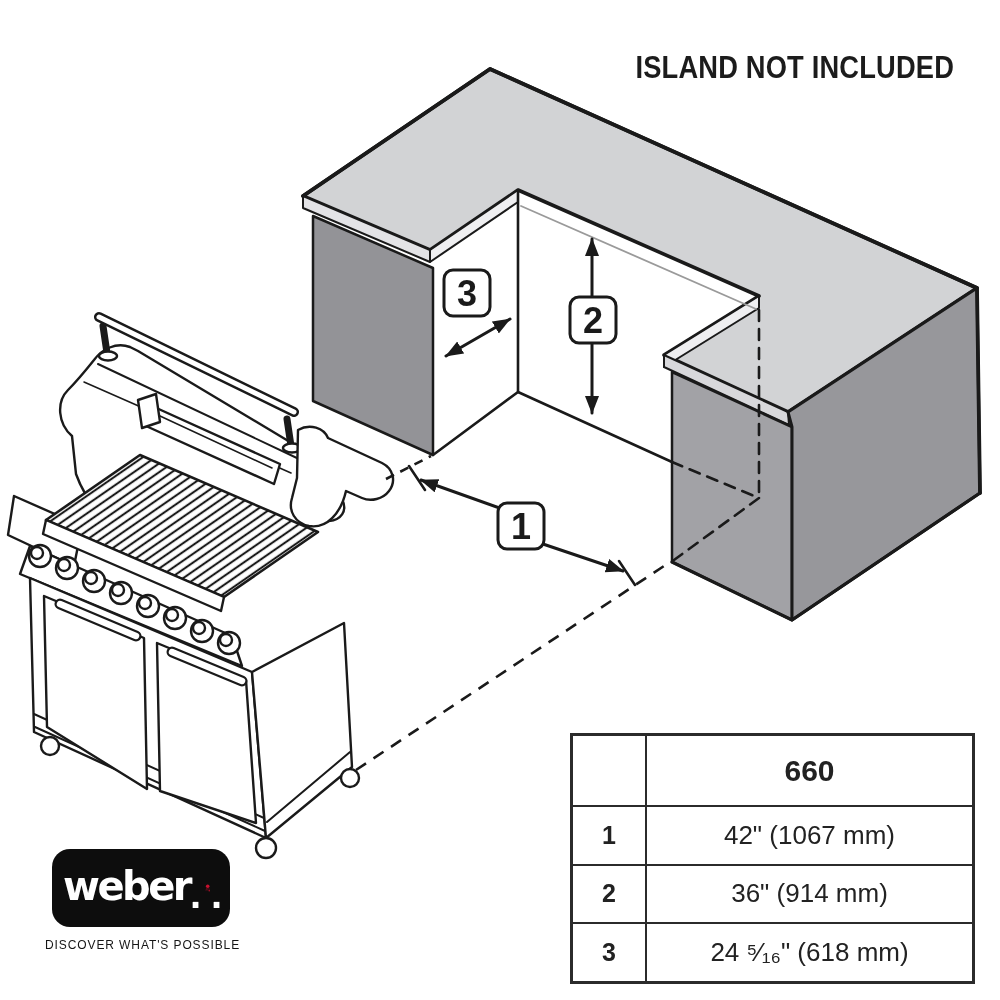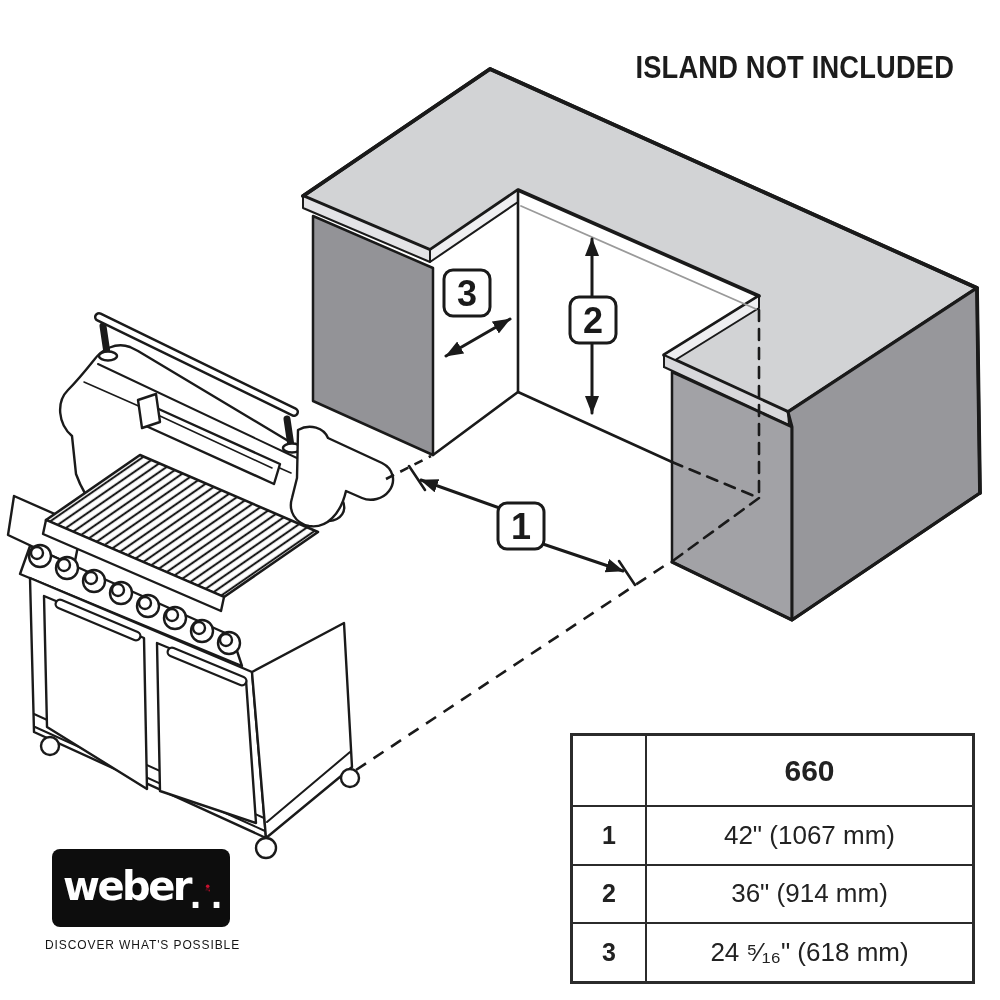--- a/index.html
+++ b/index.html
@@ -25,21 +25,21 @@
     display:flex;align-items:center;justify-content:center;
     border-top:2px solid #2b2b2b;border-left:2px solid #2b2b2b;
     font-size:26px;
   }
   .spec-table .cell.c0{border-left:none;font-weight:700;font-size:25px;}
   .spec-table .cell.r0{border-top:none;}
   .spec-table .model{font-weight:700;font-size:30px;}
   
   .logo-lockup{position:absolute;left:52px;top:849px;width:178px;height:78px;}
   .logo-box{
-    width:178px;height:78px;background:#0d0d0d;border-radius:8px;
+    width:178px;height:78px;background:#0d0d0d;border-radius:18px;
     display:flex;align-items:center;box-sizing:border-box;padding:0 8px 0 11px;
   }
   .logo-word{
     color:#ffffff;font-weight:700;font-size:40px;letter-spacing:-2.5px;
     font-family:"DejaVu Sans","Liberation Sans",sans-serif;line-height:1;
     transform:translateY(-2px);
   }
   .logo-period{color:#fff;font-weight:700;font-size:40px;line-height:1;transform:translateY(6px);}
   .kettle{margin-left:4px;}
   .tagline{

